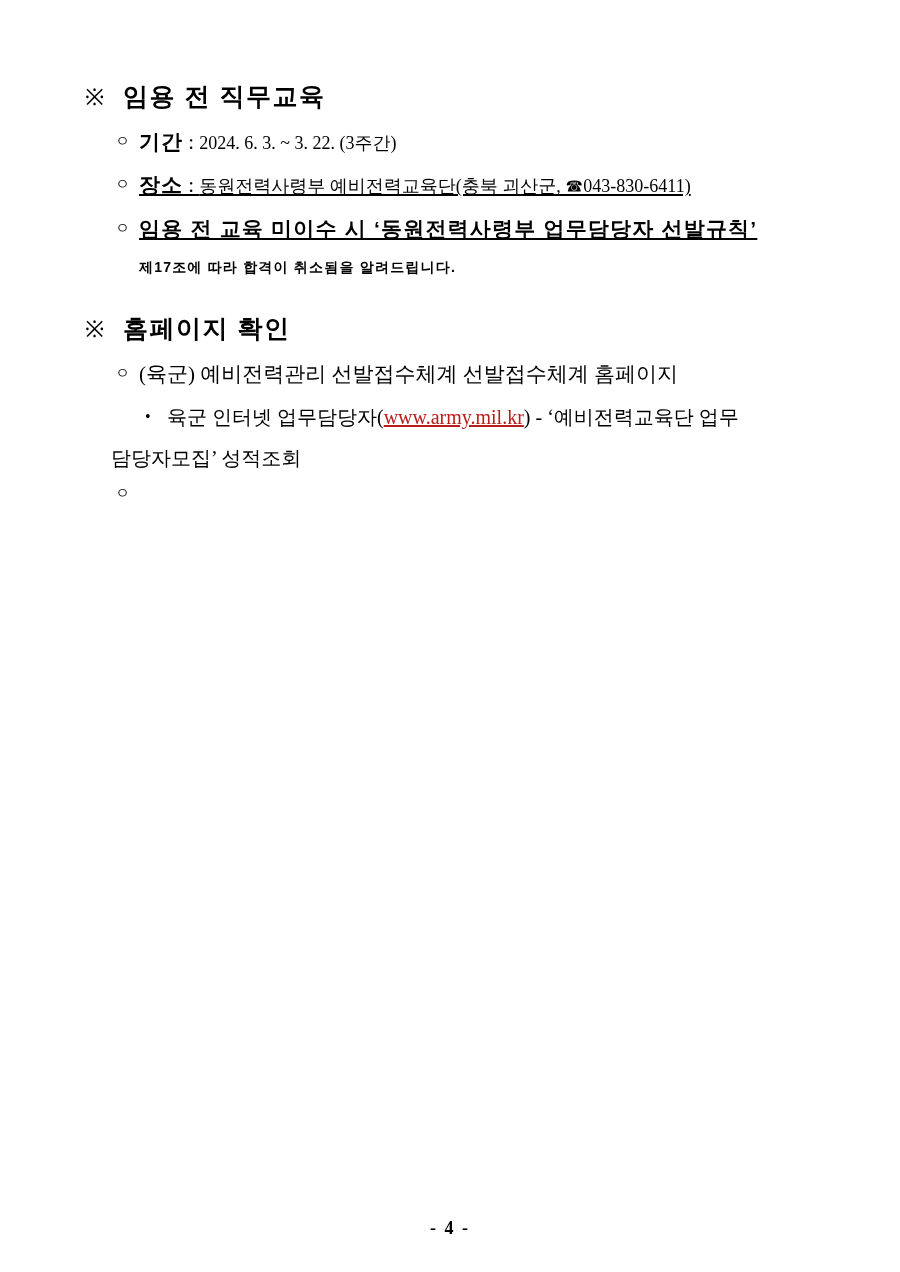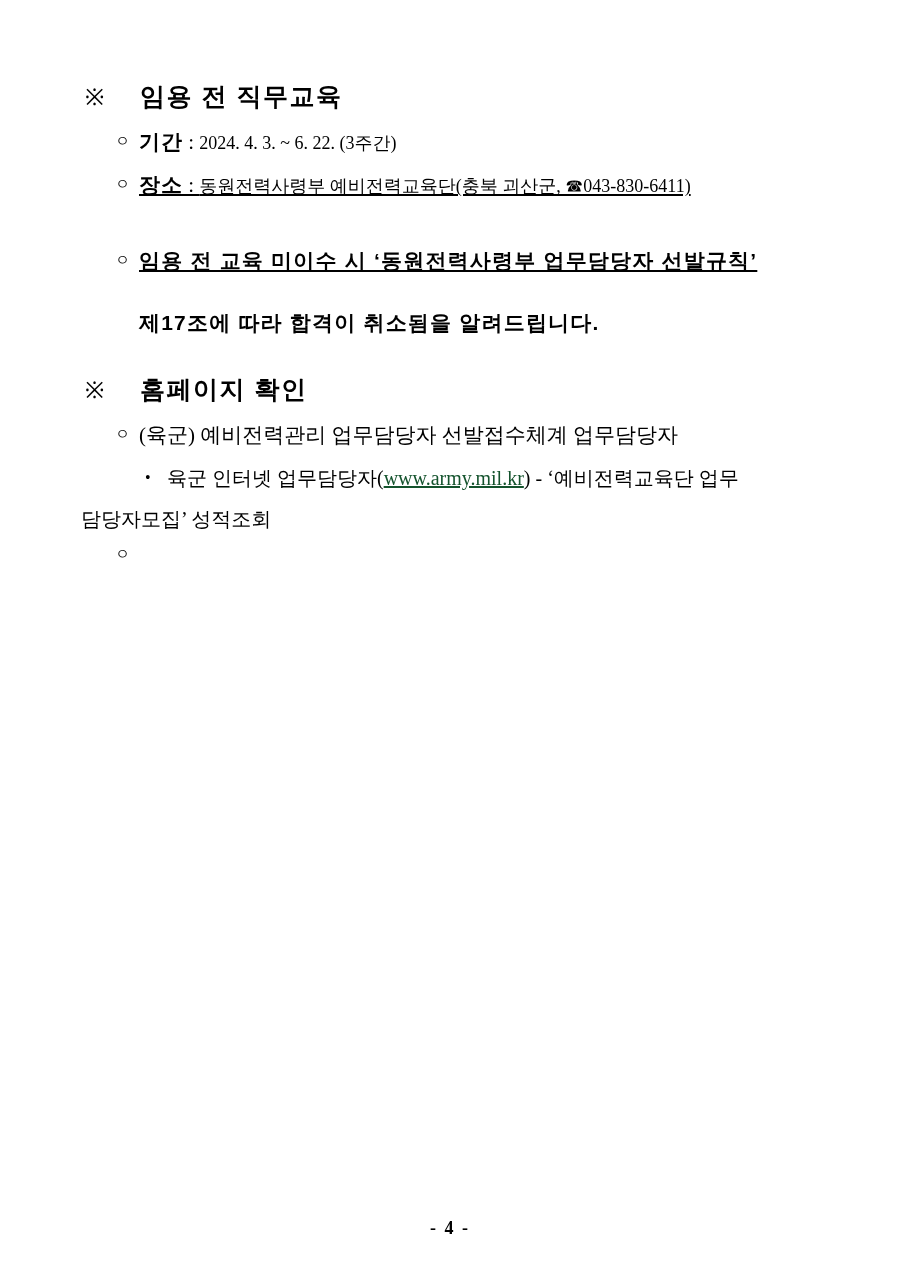--- a/index.html
+++ b/index.html
@@ -44,21 +44,20 @@
     margin-bottom: 14px;
   }
   .sec-head .marker {
     width: 38px;
     flex: 0 0 38px;
     font-size: 23px;
     font-weight: normal;
   }
   .sec-head .sec-title {
     white-space: nowrap;
-    margin-left: 17px;
   }
 
   
   .l2 {
     display: flex;
     align-items: baseline;
     margin-left: 115px;
     margin-bottom: 13px;
     font-size: 21px;
     line-height: 1.45;
@@ -97,43 +96,42 @@
   }
   .l3 .body {
     flex: 1 1 auto;
     max-width: 680px;
   }
 
   .kr-bold {
     font-family: "Liberation Sans", sans-serif;
     font-weight: bold;
     letter-spacing: 1px;
-    margin-top: 32px;
   }
   .spaced {
     letter-spacing: 1.2px;
   }
   .link {
-    color: #14532d;
+    color: #b91c1c;
     text-decoration: underline;
   }
   .small {
     font-size: 18px;
   }
   .tel {
     font-size: 17px;
     letter-spacing: 0;
   }
   .gap-top {
     margin-top: 34px;
   }
   .indent-cont {
     margin-left: 139px;
     max-width: 700px;
-    font-size: 21px;
+    font-size: 14px;
     line-height: 1.45;
     margin-bottom: 13px;
   }
   .footer {
     position: absolute;
     left: 0;
     top: 1218px;
     width: 900px;
     text-align: center;
     font-family: "Liberation Serif", serif;
@@ -150,21 +148,21 @@
 
     <div class="section">
       <div class="sec-head">
         <span class="marker">※</span>
         <span class="sec-title">임용 전 직무교육</span>
       </div>
 
       <div class="l2">
         <span class="marker">ㅇ</span>
         <span class="body">
-          <span class="kr-bold">기간</span><span> : </span><span class="small">2024. 4. 3. ~ 6. 22. (3주간)</span>
+          <span class="kr-bold">기간</span><span> : </span><span class="small">2024. 6. 3. ~ 3. 22. (3주간)</span>
         </span>
       </div>
 
       <div class="l2 wide">
         <span class="marker">ㅇ</span>
         <span class="body wide">
           <span class="kr-bold">장소</span><span> : </span><span class="small">동원전력사령부 예비전력교육단(충북 괴산군, ☎043-830-6411)</span>
         </span>
       </div>
 
@@ -176,30 +174,30 @@
     </div>
 
     <div class="section gap-top">
       <div class="sec-head">
         <span class="marker">※</span>
         <span class="sec-title">홈페이지 확인</span>
       </div>
 
       <div class="l2">
         <span class="marker">ㅇ</span>
-        <span class="body">(육군) 예비전력관리 업무담당자 선발접수체계 업무담당자</span>
+        <span class="body">(육군) 예비전력관리 선발접수체계 선발접수체계 홈페이지</span>
       </div>
 
       <div class="l3">
         <span class="marker">•</span>
         <span class="body">
           <span>육군 인터넷 업무담당자(</span><a class="link" href="#">www.army.mil.kr</a><span>) - ‘예비전력교육단 업무</span>
         </span>
       </div>
-      <div class="indent-cont" style="margin-left:81px; font-size:20px;">담당자모집’ 성적조회</div>
+      <div class="indent-cont" style="margin-left:111px; font-size:20px;">담당자모집’ 성적조회</div>
 
       <div class="l2">
         <span class="marker">ㅇ</span>
       </div>
     </div>
 
   </div>
 
   <div class="footer">- 4 -</div>
 </div>

